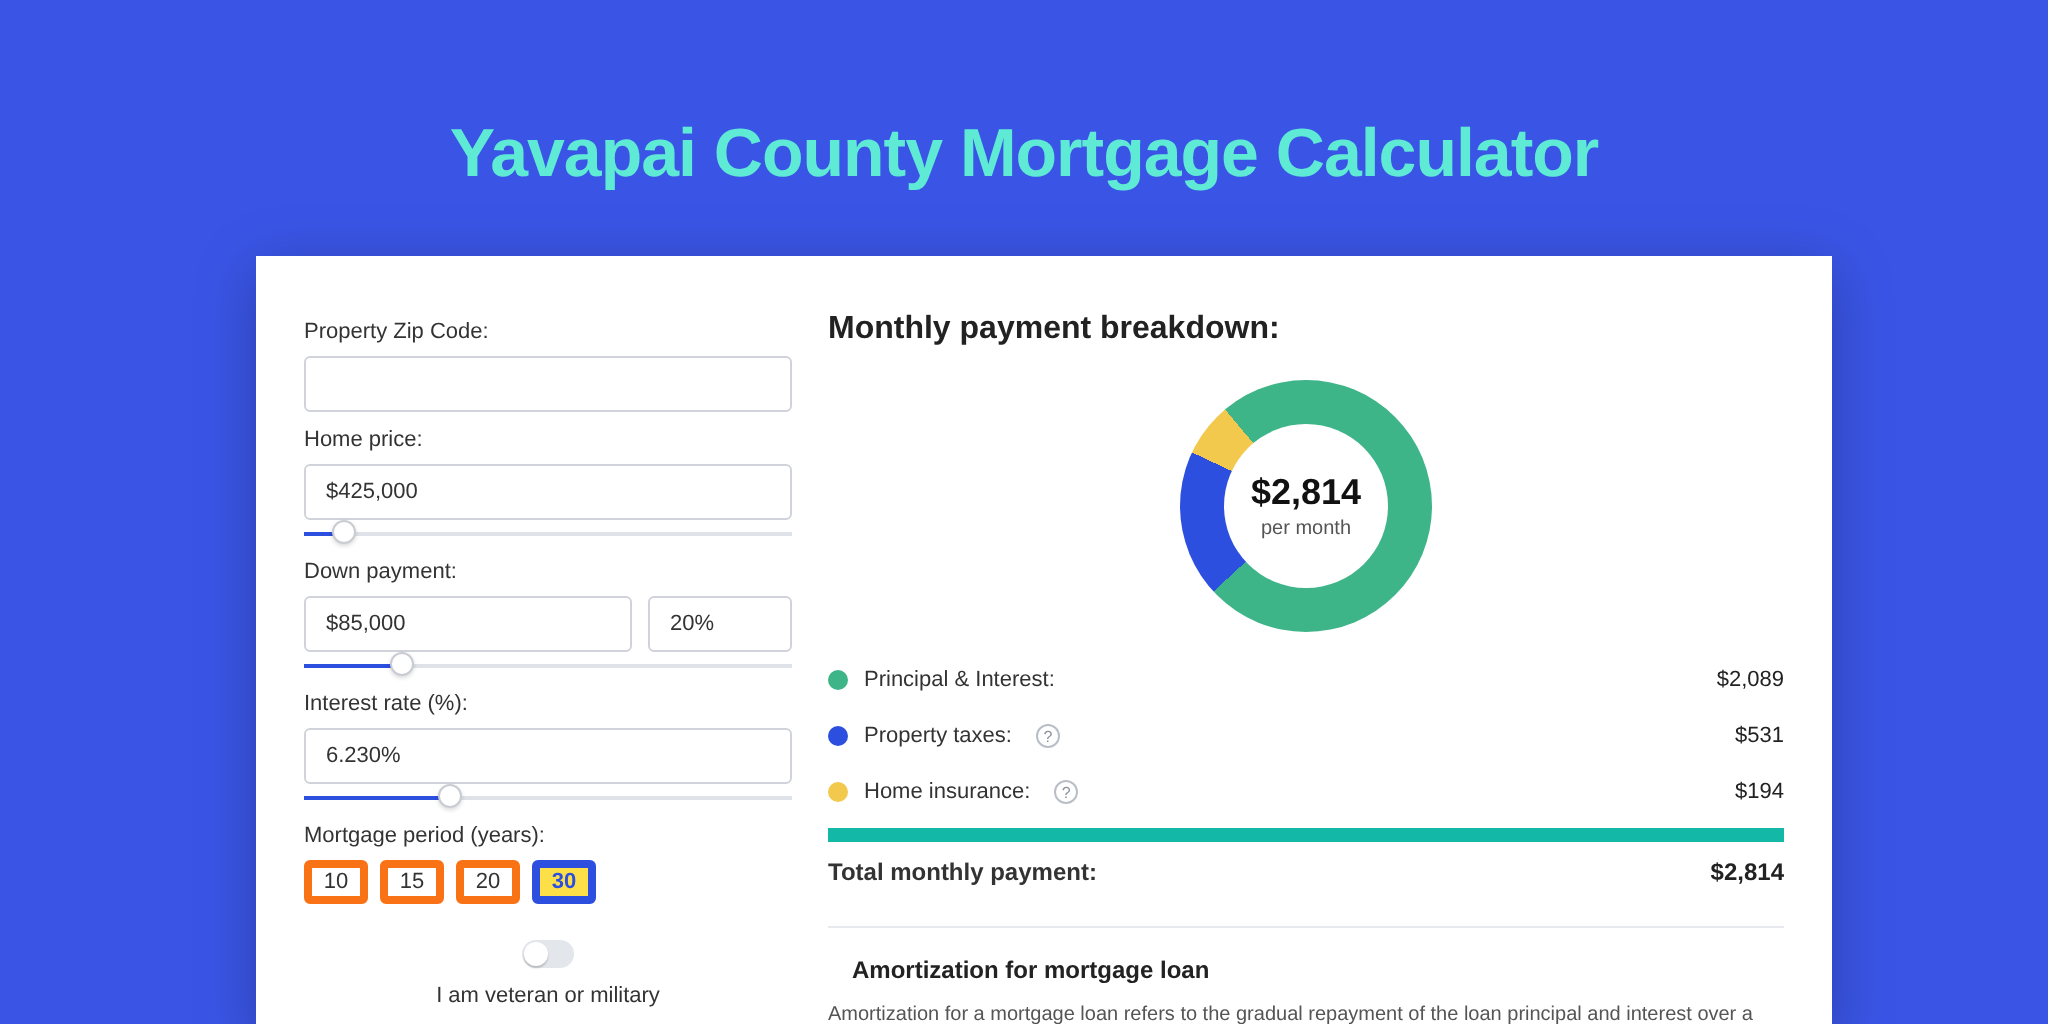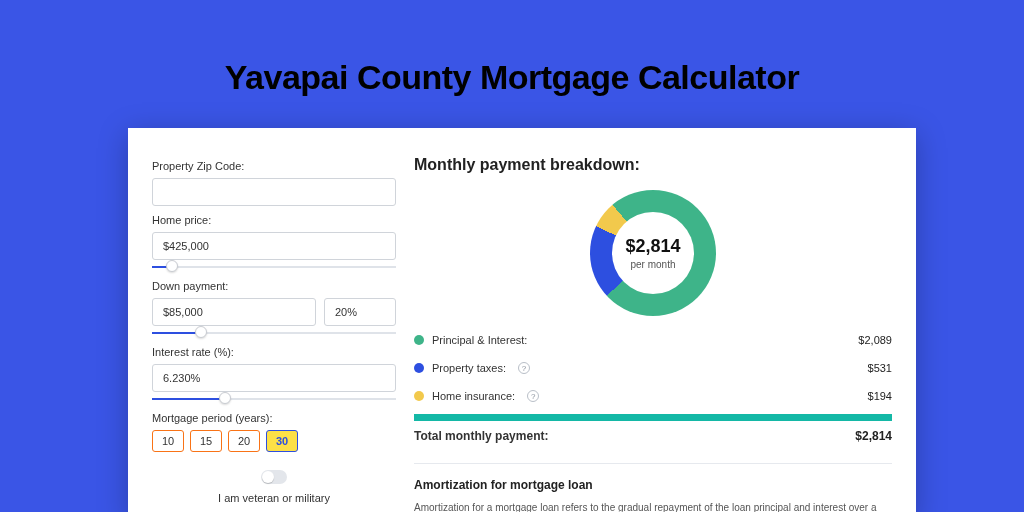--- a/index.html
+++ b/index.html
@@ -1,18 +1,18 @@
 <!DOCTYPE html>
 <html><head>
 <meta charset="utf-8">
 <style>
   * { box-sizing: border-box; margin: 0; padding: 0; }
   html, body { width: 1024px; height: 512px; overflow: hidden; font-family: -apple-system, BlinkMacSystemFont, "Segoe UI", Arial, sans-serif; }
   .stage { width: 1024px; height: 512px; background: #3a55e6; position: relative; }
-  .title { color: #000000; font-size: 34px; font-weight: 800; text-align: center; padding-top: 58px; letter-spacing: -0.5px; }
+  .title { color: #5eead4; font-size: 34px; font-weight: 800; text-align: center; padding-top: 58px; letter-spacing: -0.5px; }
   .card {
     position: absolute;
     left: 128px;
     top: 128px;
     width: 788px;
     height: 390px;
     background: #fff;
     box-shadow: 0 6px 28px rgba(0,0,0,.25);
     display: flex;
     padding: 26px 24px 0 24px;
@@ -44,21 +44,21 @@
   .fill { position: absolute; left: 0; top: 4px; height: 2px; background: #2d4fe0; }
   .thumb {
     position: absolute; top: -2px; width: 12px; height: 12px;
     background: #fff; border: 1px solid #c9ccd2; border-radius: 50%;
     box-shadow: 0 1px 2px rgba(0,0,0,.15);
     transform: translateX(-50%);
   }
 
   .periods { display: flex; gap: 6px; margin-top: 2px; }
   .chip {
-    width: 32px; height: 22px; border: 1px solid #f97316; border-radius: 3px;
+    width: 32px; height: 22px; border: 4px solid #f97316; border-radius: 3px;
     font-size: 11px; color: #333; display: flex; align-items: center; justify-content: center;
     background: #fff; cursor: pointer;
   }
   .chip.active { background: #fde047; border-color: #2d4fe0; color: #2d4fe0; font-weight: 600; }
 
   .toggle-row { display: flex; align-items: center; gap: 8px; margin-top: 18px; flex-direction: column; }
   .toggle {
     width: 26px; height: 14px; border-radius: 8px; background: #e3e6eb; position: relative;
   }
   .toggle::after {
@@ -96,21 +96,21 @@
   .info-icon {
     display: inline-flex; width: 12px; height: 12px; border: 1px solid #b9bfc8; border-radius: 50%;
     font-size: 8px; color: #8a919c; align-items: center; justify-content: center; margin-left: 4px;
   }
   .total-row { border-top: 7px solid #14b8a6; margin-top: 4px; }
   .total-row .legend-label { font-weight: 700; font-size: 12px; }
   .total-row .legend-val { font-weight: 700; font-size: 12px; }
 
   .amort-sep { height: 12px; }
   .amort-block { border-top: 1px solid #e6e9ee; padding-top: 14px; }
-  .amort-title { font-size: 12px; font-weight: 700; color: #222; margin-bottom: 8px; }
+  .amort-title { font-size: 12px; font-weight: 700; color: #222; margin-bottom: 8px; margin-left: 12px; }
   .amort-text { font-size: 10px; color: #555; line-height: 1.5; }
 </style>
 </head>
 <body>
 
 <div class="stage">
   <div class="title">Yavapai County Mortgage Calculator</div>
 
   <div class="card">
 

